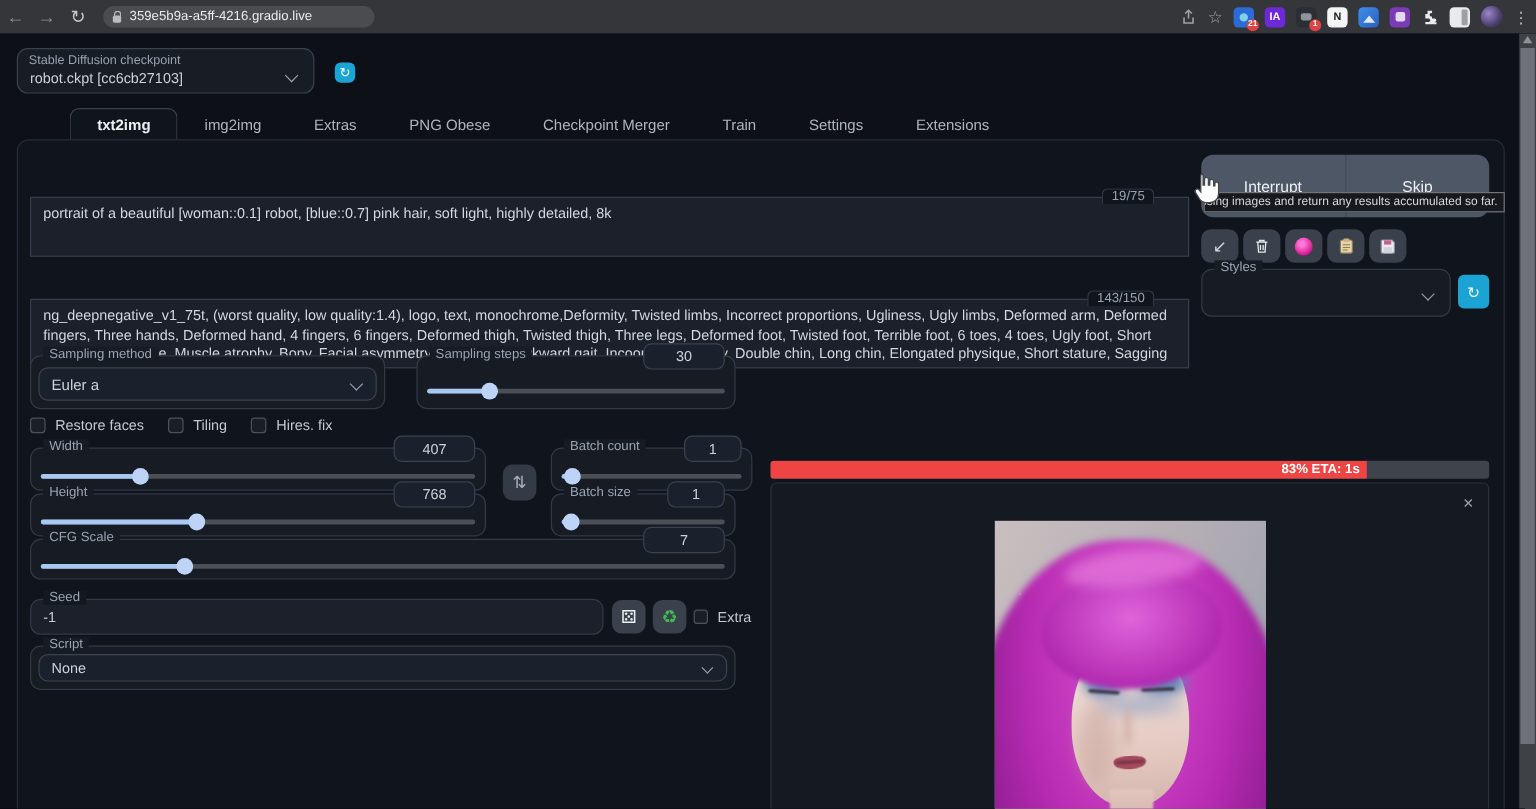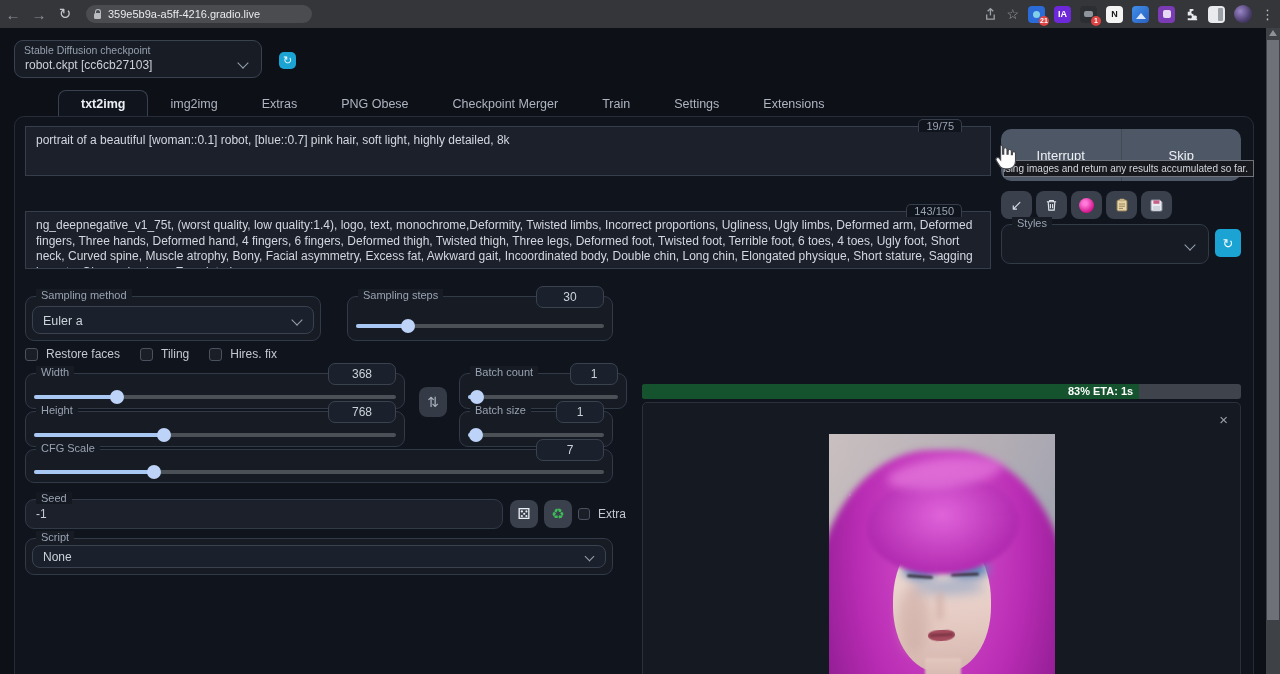--- a/index.html
+++ b/index.html
@@ -30,21 +30,21 @@
   .ckpt-box { position:absolute; left:14px; top:12px; width:248px; height:38px; background:#171c25; border:1px solid #3a4250; border-radius:9px; }
   .blk-label { position:absolute; top:3px; left:9px; font-size:10.5px; color:#97a0ae; }
   .ckpt-val { position:absolute; left:10px; top:17px; font-size:12px; color:#ccd1d9; }
   .chev { position:absolute; width:8px; height:8px; border-right:1.6px solid #98a1af; border-bottom:1.6px solid #98a1af; transform:rotate(45deg); }
   .btn-accent { position:absolute; background:#1ba3d3; border-radius:5px; color:#eafaff; display:flex; align-items:center; justify-content:center; cursor:pointer; }
   
   .tabs { position:absolute; left:14px; top:62px; display:flex; height:27px; align-items:stretch;margin-left:44px; }
   .tab { padding:0 22px; font-size:12.5px; color:#aeb4c0; display:flex; align-items:center; cursor:pointer; }
   .tab.active { background:#10141c; border:1px solid #39414e; border-bottom:none; border-radius:8px 8px 0 0; color:#eceff4; font-weight:bold; }
   
-  .ta-box { position:absolute; background:#1b202b; border:1px solid #363e4c; border-radius:0; }
+  .ta-box { position:absolute; background:#1b202b; border:1px solid #363e4c; border-radius:0;margin-top:38px; }
   .ta-box textarea { width:100%; height:100%; background:transparent; border:none; outline:none; resize:none; color:#d3d7df; font-family:"Liberation Sans", sans-serif; font-size:12px; line-height:15.5px; padding:6px 10px; overflow:hidden; }
   .counter { position:absolute; top:-8px; right:28px; font-size:11px; color:#9aa3b2; background:#10141c; padding:0 7px; border:1px solid #363e4c; border-bottom:none; border-radius:5px 5px 0 0; }
   
   .is-wrap { position:absolute; left:986px; top:12px; width:240px; height:52px; background:#4e5766; border-radius:10px; display:flex; overflow:hidden; }
   .is-btn { flex:1; display:flex; align-items:center; justify-content:center; font-size:13px; font-weight:normal; color:#eef1f5; cursor:pointer; }
   .is-div { width:1px; background:#424a58; }
   .tooltip { position:absolute; left:988px; top:43px; right:-1px; height:17px; background:#17191f; border:1px solid #70757d; overflow:hidden; z-index:15; }
   .tooltip span { position:absolute; right:5px; top:2px; white-space:nowrap; font-size:10px; color:#d3d6db; }
   .cursor-hand { position:absolute; left:974px; top:25px; z-index:20; }
   
@@ -55,21 +55,21 @@
   .numpill { position:absolute; top:-11px; right:8px; width:68px; height:22px; line-height:20px; text-align:center; background:#1b212c; border:1px solid #3a4250; border-radius:7px; font-size:12px; color:#ccd2da; }
   .select { position:absolute; left:6px; right:6px; bottom:6px; background:#1b212c; border:1px solid #3a4250; border-radius:8px; color:#ccd2da; font-size:12.5px; padding:0 10px; cursor:pointer; }
   .track { position:absolute; left:8px; right:8px; height:4px; background:#4b5057; border-radius:2px; cursor:pointer; }
   .fill { position:absolute; left:0; top:0; bottom:0; background:#a9c7f3; border-radius:2px; }
   .thumb { position:absolute; top:50%; width:14px; height:14px; border-radius:50%; background:#bdd3f7; transform:translate(-50%,-50%); }
   .cb { width:13px; height:13px; border:1px solid #4a5260; border-radius:3px; background:#1a1e26; cursor:pointer; flex:none; }
   .cb-row { position:absolute; left:24px; top:350px; display:flex; gap:20px; align-items:center; }
   .cb-item { display:flex; gap:8px; align-items:center; font-size:12px; color:#c3c9d2; }
   
   .progress { position:absolute; left:627px; top:267px; width:599px; height:15px; background:#3f434b; border-radius:3px; overflow:hidden; }
-  .pfill { height:100%; background:#14532d; text-align:right; font-size:11px; font-weight:bold; color:#fff; line-height:15px; padding-right:6px; }
+  .pfill { height:100%; background:#ef4444; text-align:right; font-size:11px; font-weight:bold; color:#fff; line-height:15px; padding-right:6px; }
   .gallery { position:absolute; left:627px; top:285px; width:599px; height:345px; background:#151921; border:1px solid #2b313c; border-radius:5px; }
   .gal-close { position:absolute; right:12px; top:8px; color:#99a0a9; font-size:15px; cursor:pointer; }
   
   .sb-track { position:absolute; right:0; top:28px; width:14px; height:646px; background:#3e4145; }
   .sb-up { position:absolute; top:2px; left:3px; width:0; height:0; border-left:4px solid transparent; border-right:4px solid transparent; border-bottom:6px solid #8f9398; }
   .sb-thumb { position:absolute; left:1px; top:12px; width:12px; height:580px; background:#6e7177; }
   
   .portrait { position:absolute; left:186px; top:31px; width:226px; height:338px; overflow:hidden; background:linear-gradient(115deg,#c9bfc0 0%,#b3adb4 45%,#8f99ad 100%); }
   .portrait * { position:absolute; }
   .p-speck { left:20px; top:60px; width:2px; height:2px; border-radius:50%; background:#f5f0f2; opacity:.6; box-shadow:8px 90px 0 #efe8ec, -6px 180px 0 #efe8ec, 14px 240px 0 #e8e2e8, 2px 300px 0 #efe8ec; }
@@ -250,21 +250,21 @@
           <span>Tiling</span>
         </label>
         <label class="cb-item">
           <span class="cb"></span>
           <span>Hires. fix</span>
         </label>
       </div>
 
       <div class="fbox" style="left:10px;top:256px;width:380px;height:36px">
         <span class="flabel">Width</span>
-        <span class="numpill">368</span>
+        <span class="numpill">407</span>
         <div class="track" style="bottom:9px">
           <div class="fill" style="width:23%"></div>
             <div class="thumb" style="left:23%"></div>
         </div>
       </div>
 
       <div class="fbox" style="left:10px;top:294px;width:380px;height:36px">
         <span class="flabel">Height</span>
         <span class="numpill">768</span>
         <div class="track" style="bottom:9px">

